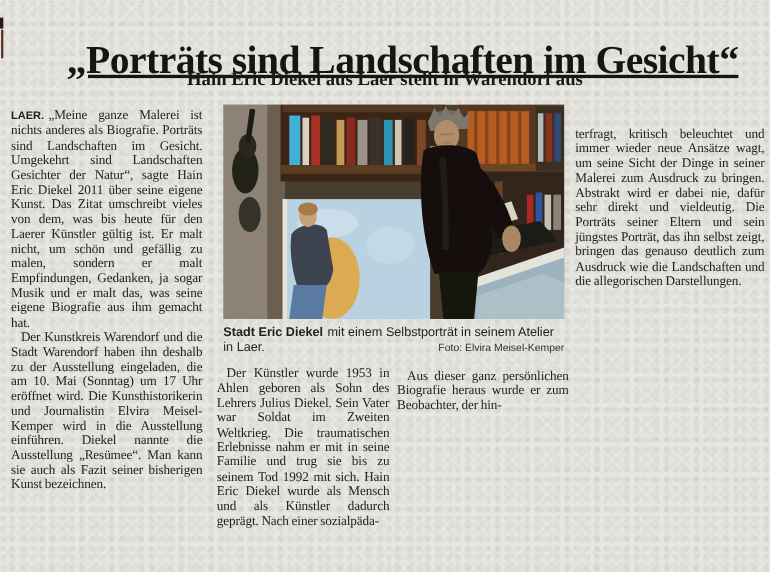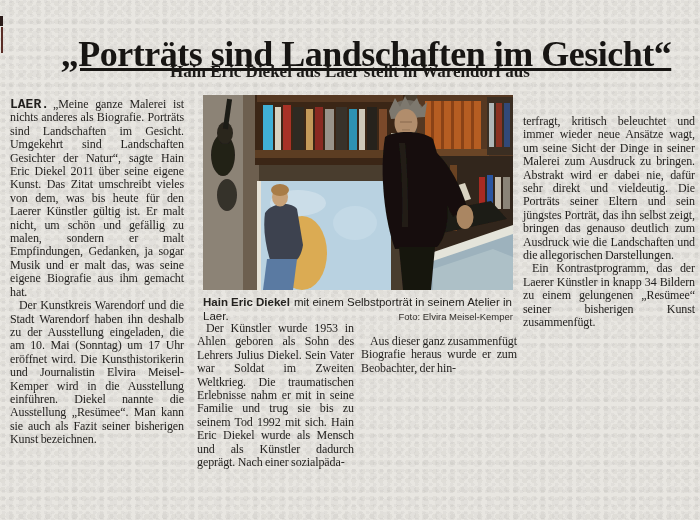--- a/index.html
+++ b/index.html
@@ -29,36 +29,36 @@
   }
   .subheadline {
     position: absolute; left: 0; top: 62px; width: 100%;
     margin: 0; text-align: center;
     font-size: 17px; font-weight: bold;
     color: #1b1917; font-family: "Liberation Serif", serif;
   }
 
   .col { position: absolute; }
   .col-left  { left: 10px;  top: 98px;  width: 174px; height: 410px; }
-  .col-mid1  { left: 197px; top: 322px; width: 157px; height: 173px; }
+  .col-mid1  { left: 197px; top: 333px; width: 157px; height: 173px; }
   .col-mid2  { left: 361px; top: 335px; width: 156px; height: 173px; }
   .col-right { left: 523px; top: 115px;  width: 172px; height: 410px; }
 
   .body-p {
     margin: 0;
     font-size: 12px; line-height: 13.4px;
     text-align: justify;
     letter-spacing: -0.1px; word-spacing: -0.4px;
     -webkit-hyphens: auto; hyphens: auto;
     color: #201e1c;
   }
   .indent { text-indent: 9px; }
   .lead {
-    font-family: Liberation Mono, monospace;
-    font-weight: bold; font-size: 13px;
+    font-family: Liberation Sans, sans-serif;
+    font-weight: bold; font-size: 10px;
     margin-right: 4px; letter-spacing: 0;
   }
 
   .photo-block { position: absolute; left: 203px; top: 95px; width: 310px; }
   .photo { display: block; width: 310px; height: 195px; }
   .caption {
     position: relative;
     margin-top: 5px; width: 310px; min-height: 30px;
     font-family: "Liberation Sans", sans-serif;
     font-size: 11.5px; line-height: 14px; color: #24221f;
@@ -175,30 +175,29 @@
           <rect x="199" y="34" width="8" height="1.6" fill="#8a6c50" opacity="0.45"></rect>
           <path d="M182 42 C192 35 220 35 230 44 L242 86 C248 118 244 142 234 152 L192 154 C182 128 176 78 182 42 Z" fill="#14110d"></path>
           <path d="M196 48 C199 72 200 104 199 132 L205 132 C205 102 204 70 202 48 Z" fill="#2e2a24" opacity="0.55"></path>
           <path d="M234 58 C248 72 258 92 264 112 L250 122 C240 104 232 84 228 68 Z" fill="#14110d"></path>
           <ellipse cx="262" cy="122" rx="8.5" ry="12" fill="#aa8662"></ellipse>
           <polygon points="196,152 232,152 228,195 200,195" fill="#17140f"></polygon>
         </g>
       </g>
     </svg>
     <div class="caption">
-      <span class="cap-name">Hain Eric Diekel</span><span class="cap-text">mit einem Selbstporträt in seinem Atelier in Laer.</span>
+      <span class="cap-name">Stadt Eric Diekel</span><span class="cap-text">mit einem Selbstporträt in seinem Atelier in Laer.</span>
       <span class="credit">Foto: Elvira Meisel-Kemper</span>
     </div>
   </div>
 
   <div class="col col-mid1">
     <p class="body-p indent">Der Künstler wurde 1953 in Ahlen geboren als Sohn des Lehrers Julius Diekel. Sein Vater war Soldat im Zweiten Weltkrieg. Die traumatischen Erlebnisse nahm er mit in seine Familie und trug sie bis zu seinem Tod 1992 mit sich. Hain Eric Diekel wurde als Mensch und als Künstler dadurch geprägt. Nach einer sozialpäda-</p>
   </div>
 
   <div class="col col-mid2">
-    <p class="body-p indent">Aus dieser ganz zusammenfügt Biografie heraus wurde er zum Beobachter, der hin-</p>
+    <p class="body-p indent">Aus dieser ganz persönlichen Biografie heraus wurde er zum Beobachter, der hin-</p>
   </div>
 
   <div class="col col-right">
     <p class="body-p">terfragt, kritisch beleuchtet und immer wieder neue Ansätze wagt, um seine Sicht der Dinge in seiner Malerei zum Ausdruck zu bringen. Abstrakt wird er dabei nie, dafür sehr direkt und vieldeutig. Die Porträts seiner Eltern und sein jüngstes Porträt, das ihn selbst zeigt, bringen das genauso deutlich zum Ausdruck wie die Landschaften und die allegorischen Darstellungen.</p>
-    <p class="body-p indent">Ein Kontrastprogramm, das der Laerer Künstler in knapp 34 Bildern zu einem gelungenen „Resümee“ seiner bisherigen Kunst zusammenfügt.</p>
   </div>
 </div>
 
 </body></html>

